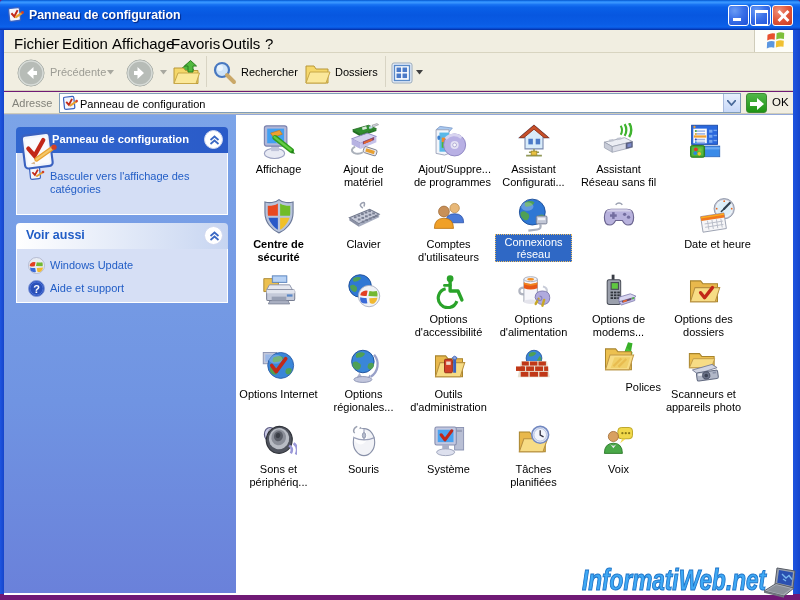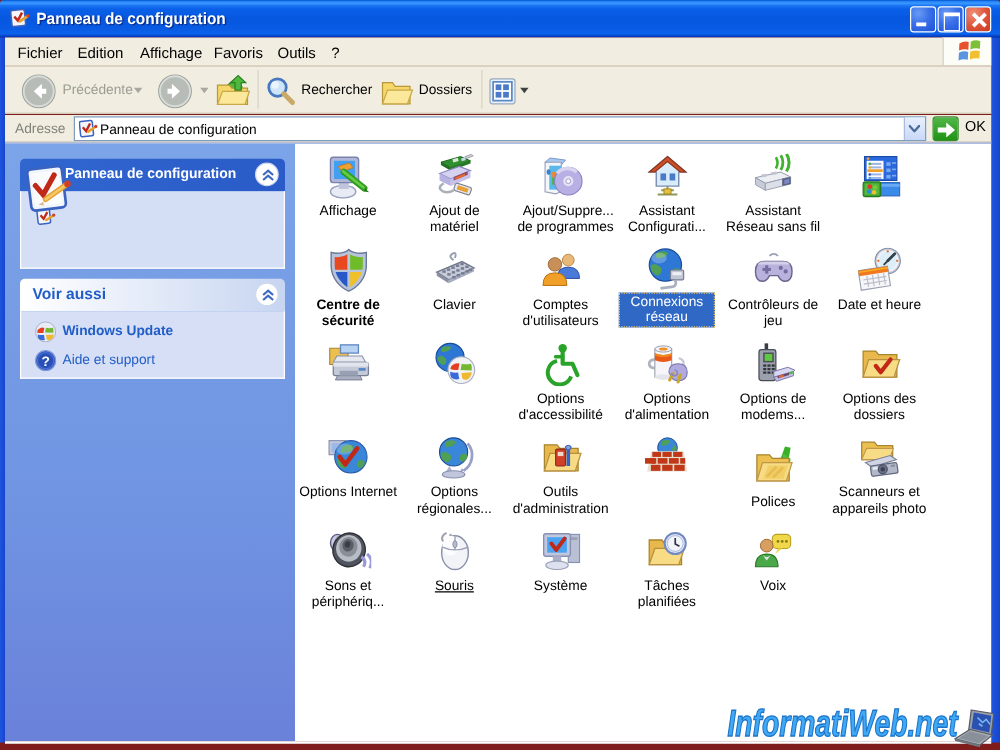--- a/index.html
+++ b/index.html
@@ -1,35 +1,35 @@
 <!DOCTYPE html>
 <html><head>
 <meta charset="utf-8">
 <style>
   * { margin:0; padding:0; box-sizing:border-box; }
   html,body { width:800px; height:600px; overflow:hidden; font-family:"Liberation Sans", sans-serif; }
-  #win { position:absolute; left:0; top:0; width:800px; height:600px; background:#7f1d1d; }
+  #win { position:absolute; left:0; top:0; width:800px; height:600px; background:#701a75; }
   #lbord { position:absolute; left:0; top:28px; width:4px; height:566px; background:linear-gradient(90deg,#1e55e0,#1545cc); }
   #rbord { position:absolute; right:0; top:28px; width:7px; height:566px; background:linear-gradient(90deg,#1e55e0,#1545cc); }
   
   #titlebar { position:absolute; left:0; top:0; width:800px; height:30px; border-radius:3px 3px 0 0; }
   #titlebar { background:linear-gradient(180deg,#0050c8 0%,#2585f8 4%,#3b97ff 9%,#1a75f4 15%,#0a60e8 24%,#0757e0 50%,#0a5ce5 80%,#0c63ec 90%,#063ec2 97%,#032d96 100%); }
   #ticon { position:absolute; left:8px; top:6px; }
   #ttext { position:absolute; left:29px; top:7px; color:#fff; font-size:13px; font-weight:bold; text-shadow:1px 1px 1px rgba(0,0,60,.6); transform:scaleX(.95); transform-origin:left; white-space:nowrap;}
   .wbtn { position:absolute; top:5px; width:21px; height:21px; border-radius:3px; border:1px solid #fff; }
   #btnmin { right:51px; background:radial-gradient(circle at 30% 25%,#6a9cf5 0%,#3a70e8 45%,#1e50d8 100%); }
   #btnmax { right:29px; background:radial-gradient(circle at 30% 25%,#6a9cf5 0%,#3a70e8 45%,#1e50d8 100%); }
   #btncls { right:7px;  background:radial-gradient(circle at 30% 25%,#f09078 0%,#e0563a 50%,#c83a20 100%); }
   #btnmin::after { content:""; position:absolute; left:4px; bottom:4px; width:8px; height:3px; background:#fff; }
   #btnmax::after { content:""; position:absolute; left:4px; top:4px; width:11px; height:11px; border:1.5px solid #fff; border-top-width:3px; }
   #btncls::before, #btncls::after { content:""; position:absolute; left:9px; top:3px; width:3px; height:14px; background:#fff; }
   #btncls::before { transform:rotate(45deg);} #btncls::after { transform:rotate(-45deg);}
   
   #menubar { position:absolute; left:4px; top:30px; width:789px; height:23px; background:#f1eee1; border-bottom:1px solid #d8d4c0; }
-  #menubar span { position:absolute; top:5px; font-size:12px; color:#000; }
+  #menubar span { position:absolute; top:5px; font-size:15px; color:#000; }
   #winlogo { position:absolute; right:0px; top:0px; width:39px; height:22px; background:#fdfdf8; border-left:1px solid #cfccba; }
   
   #toolbar { position:absolute; left:4px; top:53px; width:789px; height:38px; background:#f1eee1; border-bottom:1px solid #d4d0bc; }
   .tbtext { position:absolute; top:13px; font-size:11px; }
   .sep { position:absolute; top:3px; width:1px; height:31px; background:#d8d4c4; }
   
   #addrbar { position:absolute; left:4px; top:92px; width:789px; height:22px; background:#f1eee1; border-bottom:1px solid #cfccba;}
   #addrlabel { position:absolute; left:8px; top:5px; color:#82827a; font-size:11px; }
   #combo { position:absolute; left:55px; top:1px; width:682px; height:20px; background:#fff; border:1px solid #7f9db9; }
   #combotext { position:absolute; left:20px; top:4px; font-size:11px; color:#000; }
@@ -191,40 +191,41 @@
               </svg>
             </div>
           </div>
         <div id="p1body">
           <svg width="19" height="19" viewBox="0 0 19 19" style="position:absolute;left:11px;top:11px">
 <rect x="2" y="3" width="10" height="12" rx="1.5" fill="#f4f6fc" stroke="#3a62c0" stroke-width="1.2" transform="rotate(-6 7 9)"></rect>
 <path d="M4.5,8 l2.2,3 3.5,-5" fill="none" stroke="#c22818" stroke-width="1.8" transform="rotate(-6 7 9)"></path>
 <path d="M9,12 l5.5,-3.5" stroke="#e8a030" stroke-width="2" stroke-linecap="round"></path>
 <circle cx="15" cy="8" r="1.3" fill="#d04028"></circle>
 </svg>
+            <span class="link" style="position:absolute;left:33px;top:17px;">Basculer vers l'affichage des<br>catégories</span>
         </div>
       </div>
       <div class="panel" id="p2">
         <div id="p2head">
             <span class="ht">Voir aussi</span>
             <div class="chev">
               <svg width="13" height="13" viewBox="0 0 13 13">
                 <path d="M2.5,6 L6.5,2.5 L10.5,6 M2.5,10 L6.5,6.5 L10.5,10" fill="none" stroke="#3a68c4" stroke-width="1.7"></path>
               </svg>
             </div>
           </div>
         <div id="p2body">
           <svg width="17" height="17" viewBox="0 0 17 17" style="position:absolute;left:11px;top:8px">
 <circle cx="8.5" cy="8.5" r="8" fill="#e8ecf4" stroke="#9aa0b8" stroke-width=".6"></circle>
 <path d="M2.5,6.5 q2.5,-2 5,-1.2 l-0.8,4 q-3,0.4 -5,-0.4 q0,-1.5 0.8,-2.4z" fill="#e33f22"></path>
 <path d="M8.8,5.2 q2.5,0.6 5.5,0 q0.8,2 0.4,4 l-6.7,-0.2z" fill="#74b832"></path>
 <path d="M2.2,10.5 q2.5,0.8 5,0.4 l0.7,4 q-3,0.8 -4.8,-0.8 q-1.2,-1.6 -0.9,-3.6z" fill="#3a6ad8"></path>
 <path d="M8.8,11 l6.3,-0.4 q-0.4,3 -2.5,4.2 q-2,0.8 -3.3,-0.4z" fill="#f0b830"></path>
 </svg>
-            <span class="link" style="position:absolute;left:33px;top:10px;font-weight:bold;">Windows Update</span>
+            <span class="link" style="position:absolute;left:33px;top:10px;">Windows Update</span>
           <svg width="17" height="17" viewBox="0 0 17 17" style="position:absolute;left:11px;top:31px">
 <circle cx="8.5" cy="8.5" r="8" fill="#2a50b8" stroke="#8098d8" stroke-width="1"></circle>
 <circle cx="8.5" cy="8.5" r="6.5" fill="none" stroke="#4a70d8" stroke-width="1"></circle>
 <text x="8.5" y="12.5" font-family="Liberation Sans" font-size="11" font-weight="bold" fill="#fff" text-anchor="middle">?</text>
 </svg>
             <span class="link" style="position:absolute;left:33px;top:33px;">Aide et support</span>
         </div>
       </div>
     </div>
     <div id="grid">
@@ -421,23 +422,22 @@
             <svg width="36" height="36" viewBox="0 0 32 32">
 <path d="M9,10 h14 q6,0 6,7 q0,7 -5,7 q-3,0 -5,-4 h-6 q-2,4 -5,4 q-5,0 -5,-7 q0,-7 6,-7z" fill="#b8b2dd" stroke="#6a648f" stroke-width="1"></path>
 <path d="M9,10 h14 q3,0 4.5,2 h-23 q1.5,-2 4.5,-2z" fill="#d4d0ea"></path>
 <rect x="8" y="14.5" width="6" height="2.2" fill="#746ea0"></rect>
               <rect x="9.9" y="12.6" width="2.2" height="6" fill="#746ea0"></rect>
 <circle cx="21" cy="14.5" r="1.5" fill="#746ea0"></circle>
               <circle cx="24.5" cy="17" r="1.5" fill="#746ea0"></circle>
 <path d="M13,6 q3,-3 6,0" fill="none" stroke="#9aa0b0" stroke-width="1.3"></path>
 </svg>
           </span>
-          <div class="lb">Contrôleurs de<br>jeu</div>
-        </div>
-<div class="cell" style="left:657px;top:83px;text-align:center;">
+        </div>
+<div class="cell" style="left:671px;top:83px;text-align:center;">
           <span class="ic">
             <svg width="36" height="36" viewBox="0 0 32 32">
 <circle cx="21.5" cy="9.5" r="9" fill="#c8ccd8" stroke="#8890a4" stroke-width=".8"></circle>
 <circle cx="21.5" cy="9.5" r="7.2" fill="#ddeef8" stroke="#eef4fa" stroke-width="1.2"></circle>
 <path d="M21.5,9.5 L26.5,4.5" stroke="#30404e" stroke-width="2" stroke-linecap="round"></path>
 <path d="M21.5,9.5 L19,12" stroke="#30404e" stroke-width="1.4" stroke-linecap="round"></path>
 <circle cx="21.5" cy="2.8" r=".8" fill="#e86820"></circle>
               <circle cx="21.5" cy="16.2" r=".8" fill="#e86820"></circle>
 <circle cx="14.8" cy="9.5" r=".8" fill="#e86820"></circle>
               <circle cx="28.2" cy="9.5" r=".8" fill="#e86820"></circle>
@@ -610,21 +610,21 @@
                   <rect x="17" y="16.4" width="7" height="4"></rect>
                   <rect x="25" y="16.4" width="3.6" height="4"></rect>
 <rect x="4.2" y="21.2" width="6.8" height="4.3"></rect>
                   <rect x="12.2" y="21.2" width="7.4" height="4.3"></rect>
                   <rect x="20.8" y="21.2" width="7.4" height="4.3"></rect>
 </g>
               </g>
 </svg>
           </span>
         </div>
-<div class="cell" style="left:572px;top:241px;">
+<div class="cell" style="left:572px;top:226px;text-align:right;">
           <span class="ic">
             <svg width="36" height="36" viewBox="0 0 32 32">
 <path d="M20,12 L24,1 L28,2 L26,13 Z" fill="#38b028"></path>
 <path d="M23,6 L28,10 L27.5,13 L22,8.5 Z" fill="#48c038"></path>
 <path d="M24,13 l3,9 -2.5,4 -2,-9z" fill="#40b430"></path>
 <path d="M4,7 h9 l2,2.5 h12 v16 h-23 z" fill="#ecc050" stroke="#a8842c" stroke-width=".9"></path>
 <path d="M4,25.5 L8,12.5 h21 l-4,13 z" fill="#f7dc85" stroke="#c09848" stroke-width=".9"></path>
 <path d="M8.5,24 L12,14.5 h14 l-3,9.5z" fill="#f0cf68"></path>
 <path d="M11,22.5 l7,-7 m-2.5,7.5 l7,-7" stroke="#e8bc50" stroke-width="2"></path>
 </svg>
@@ -659,21 +659,21 @@
 <ellipse cx="15.5" cy="14" rx="9" ry="9.5" fill="#b8bcc4"></ellipse>
 <ellipse cx="15" cy="13" rx="6.5" ry="7" fill="#8a8e98"></ellipse>
 <ellipse cx="14.5" cy="12" rx="4" ry="4.5" fill="#5a5e68"></ellipse>
 <ellipse cx="14" cy="11.5" rx="2" ry="2.3" fill="#3a3e46"></ellipse>
 </g>
 <path d="M25,20 q4,2.5 1.5,7 M29,18 q5,4 2,10" fill="none" stroke="#9a98d8" stroke-width="2.2"></path>
 </svg>
           </span>
           <div class="lb">Sons et<br>périphériq...</div>
         </div>
-<div class="cell" style="left:317px;top:308px;text-decoration:underline;">
+<div class="cell" style="left:317px;top:308px;">
           <span class="ic">
             <svg width="36" height="36" viewBox="0 0 32 32">
 <path d="M15,4 q-4,-3 -1.5,-4" fill="none" stroke="#9aa0b0" stroke-width="1.4" transform="translate(0,4)"></path>
 <path d="M10,3 q-4,2 -3,5 q1,2 4,1" fill="none" stroke="#9aa0b0" stroke-width="1.4"></path>
 <ellipse cx="16" cy="17" rx="9.5" ry="12" fill="#f2f3f7" stroke="#8890a8" stroke-width="1"></ellipse>
 <ellipse cx="13" cy="12" rx="6" ry="7" fill="#fdfdfe"></ellipse>
 <path d="M16,5.5 v9 M7,13 q9,4 18.5,0" fill="none" stroke="#9aa0b8" stroke-width="1"></path>
 <ellipse cx="16" cy="11" rx="1.5" ry="2.5" fill="#b6bccc" stroke="#8890a8" stroke-width=".7"></ellipse>
 </svg>
           </span>

